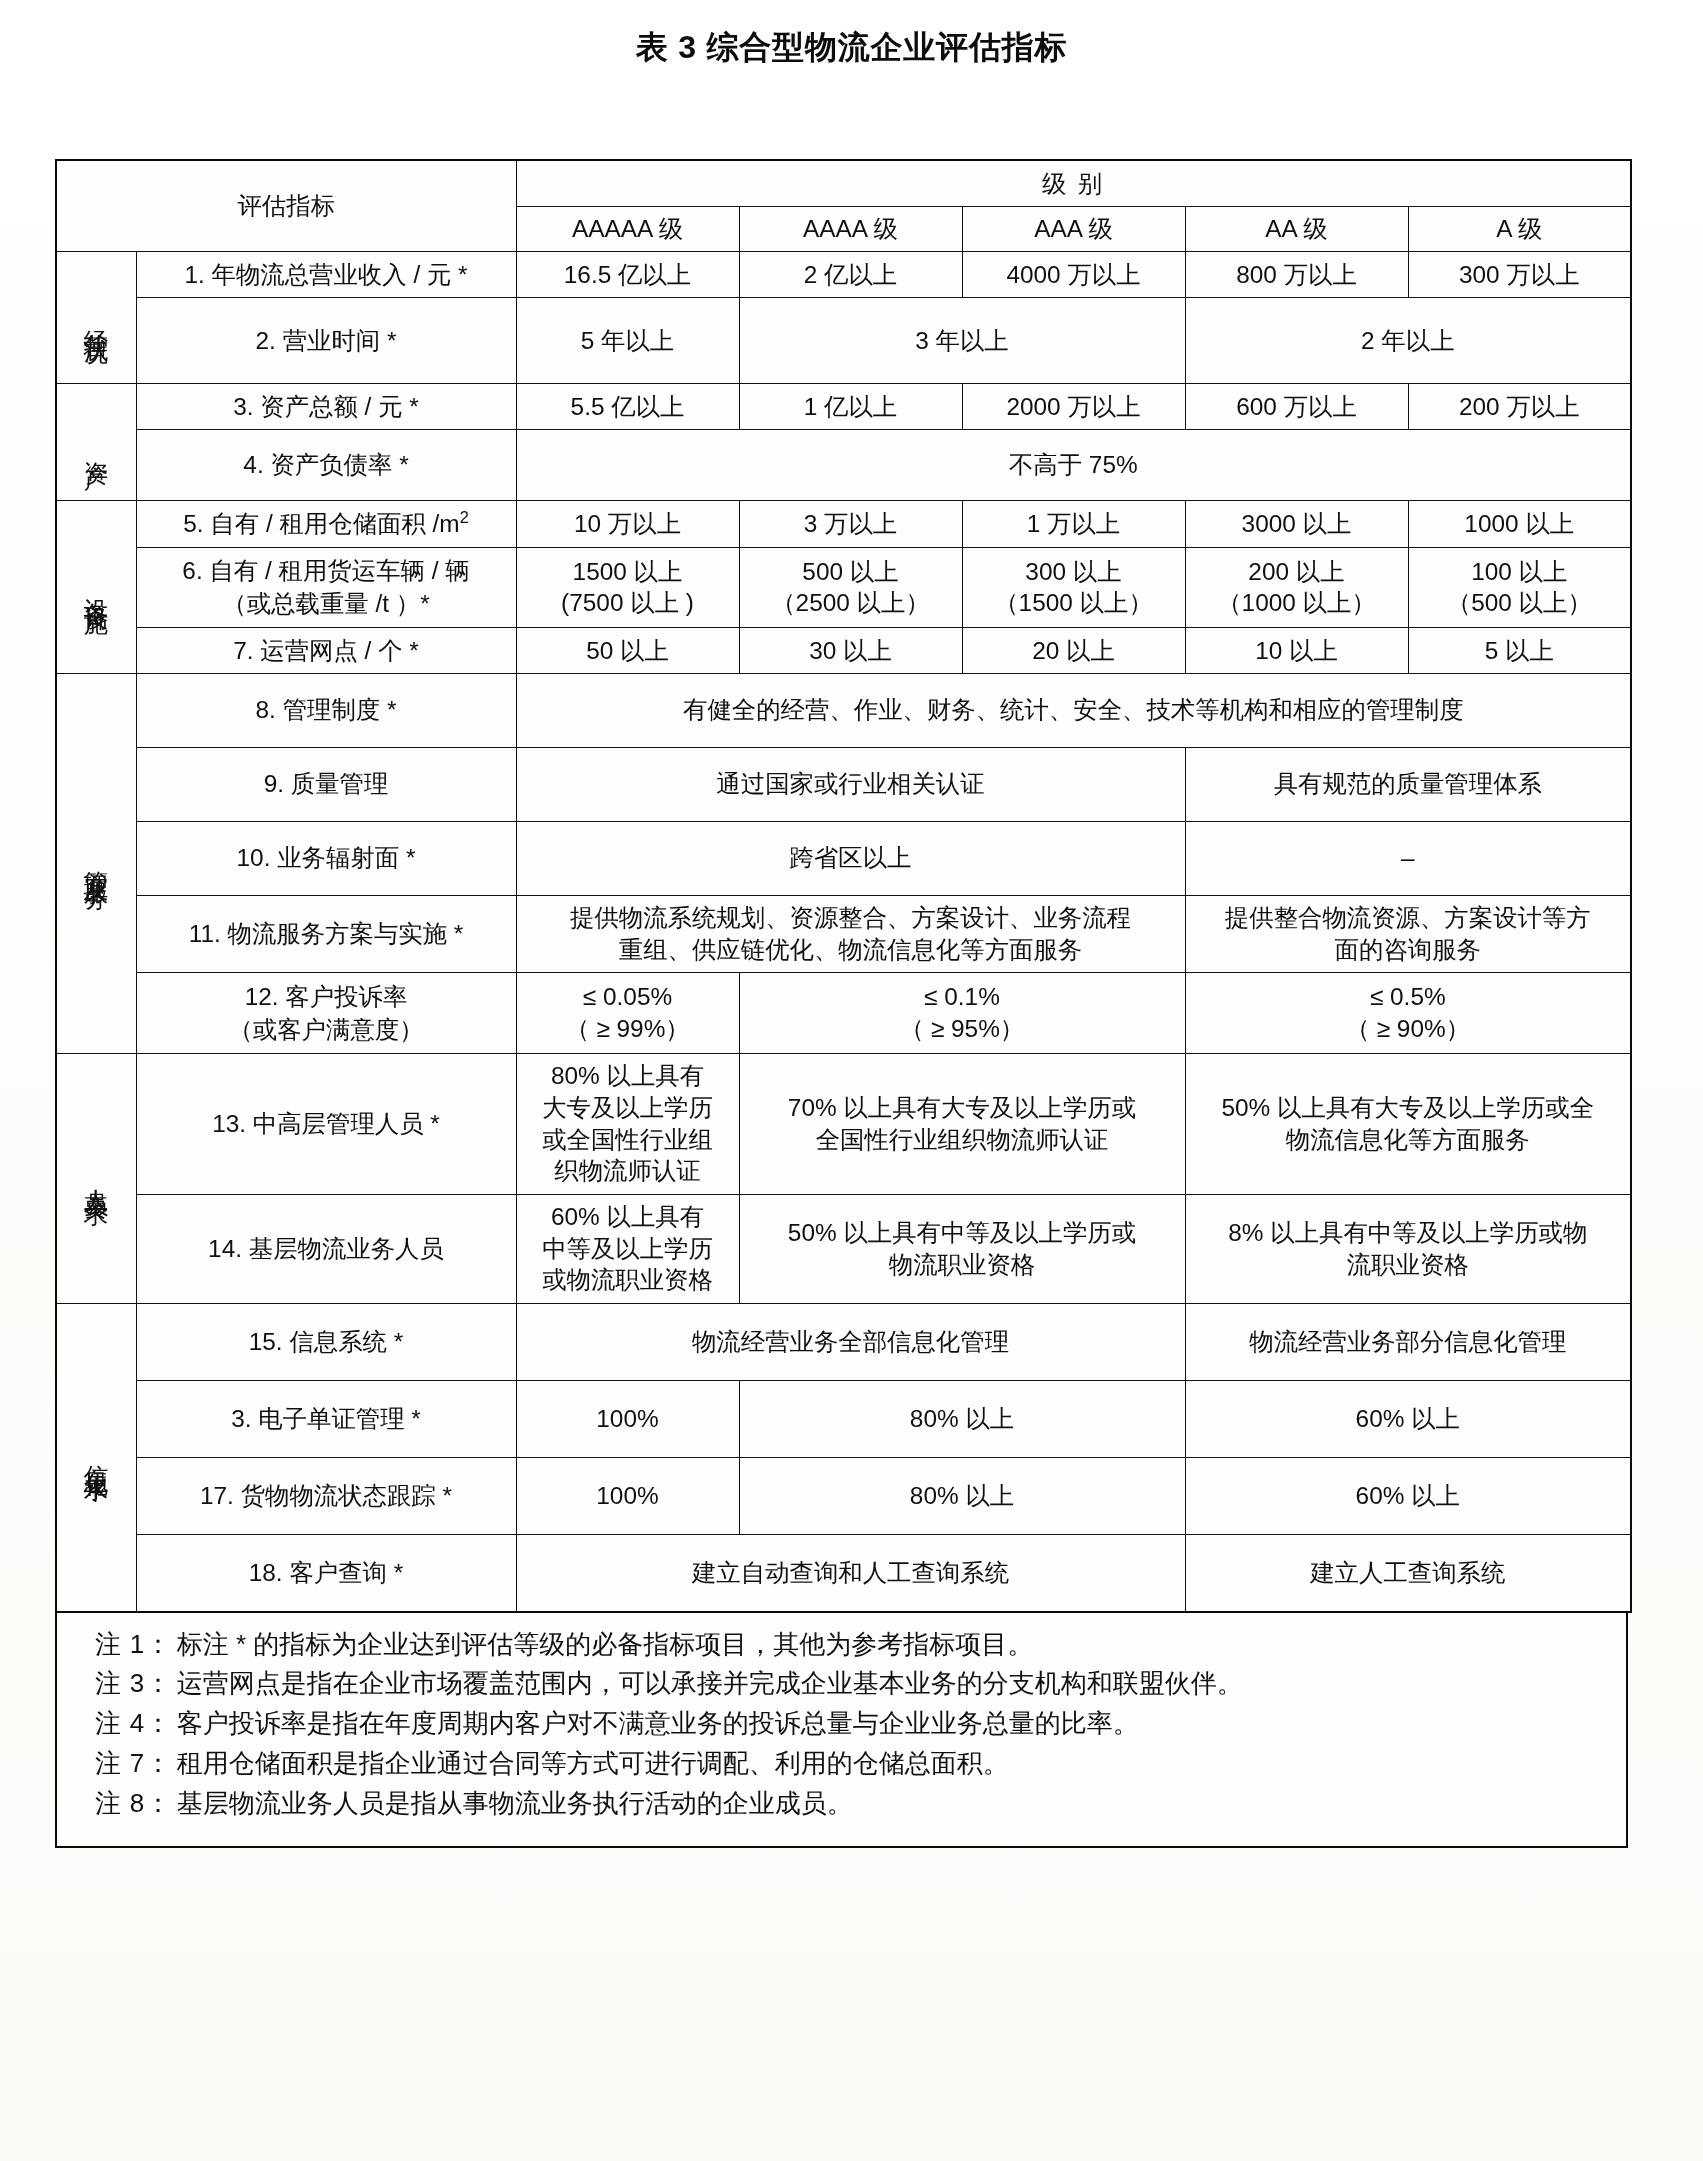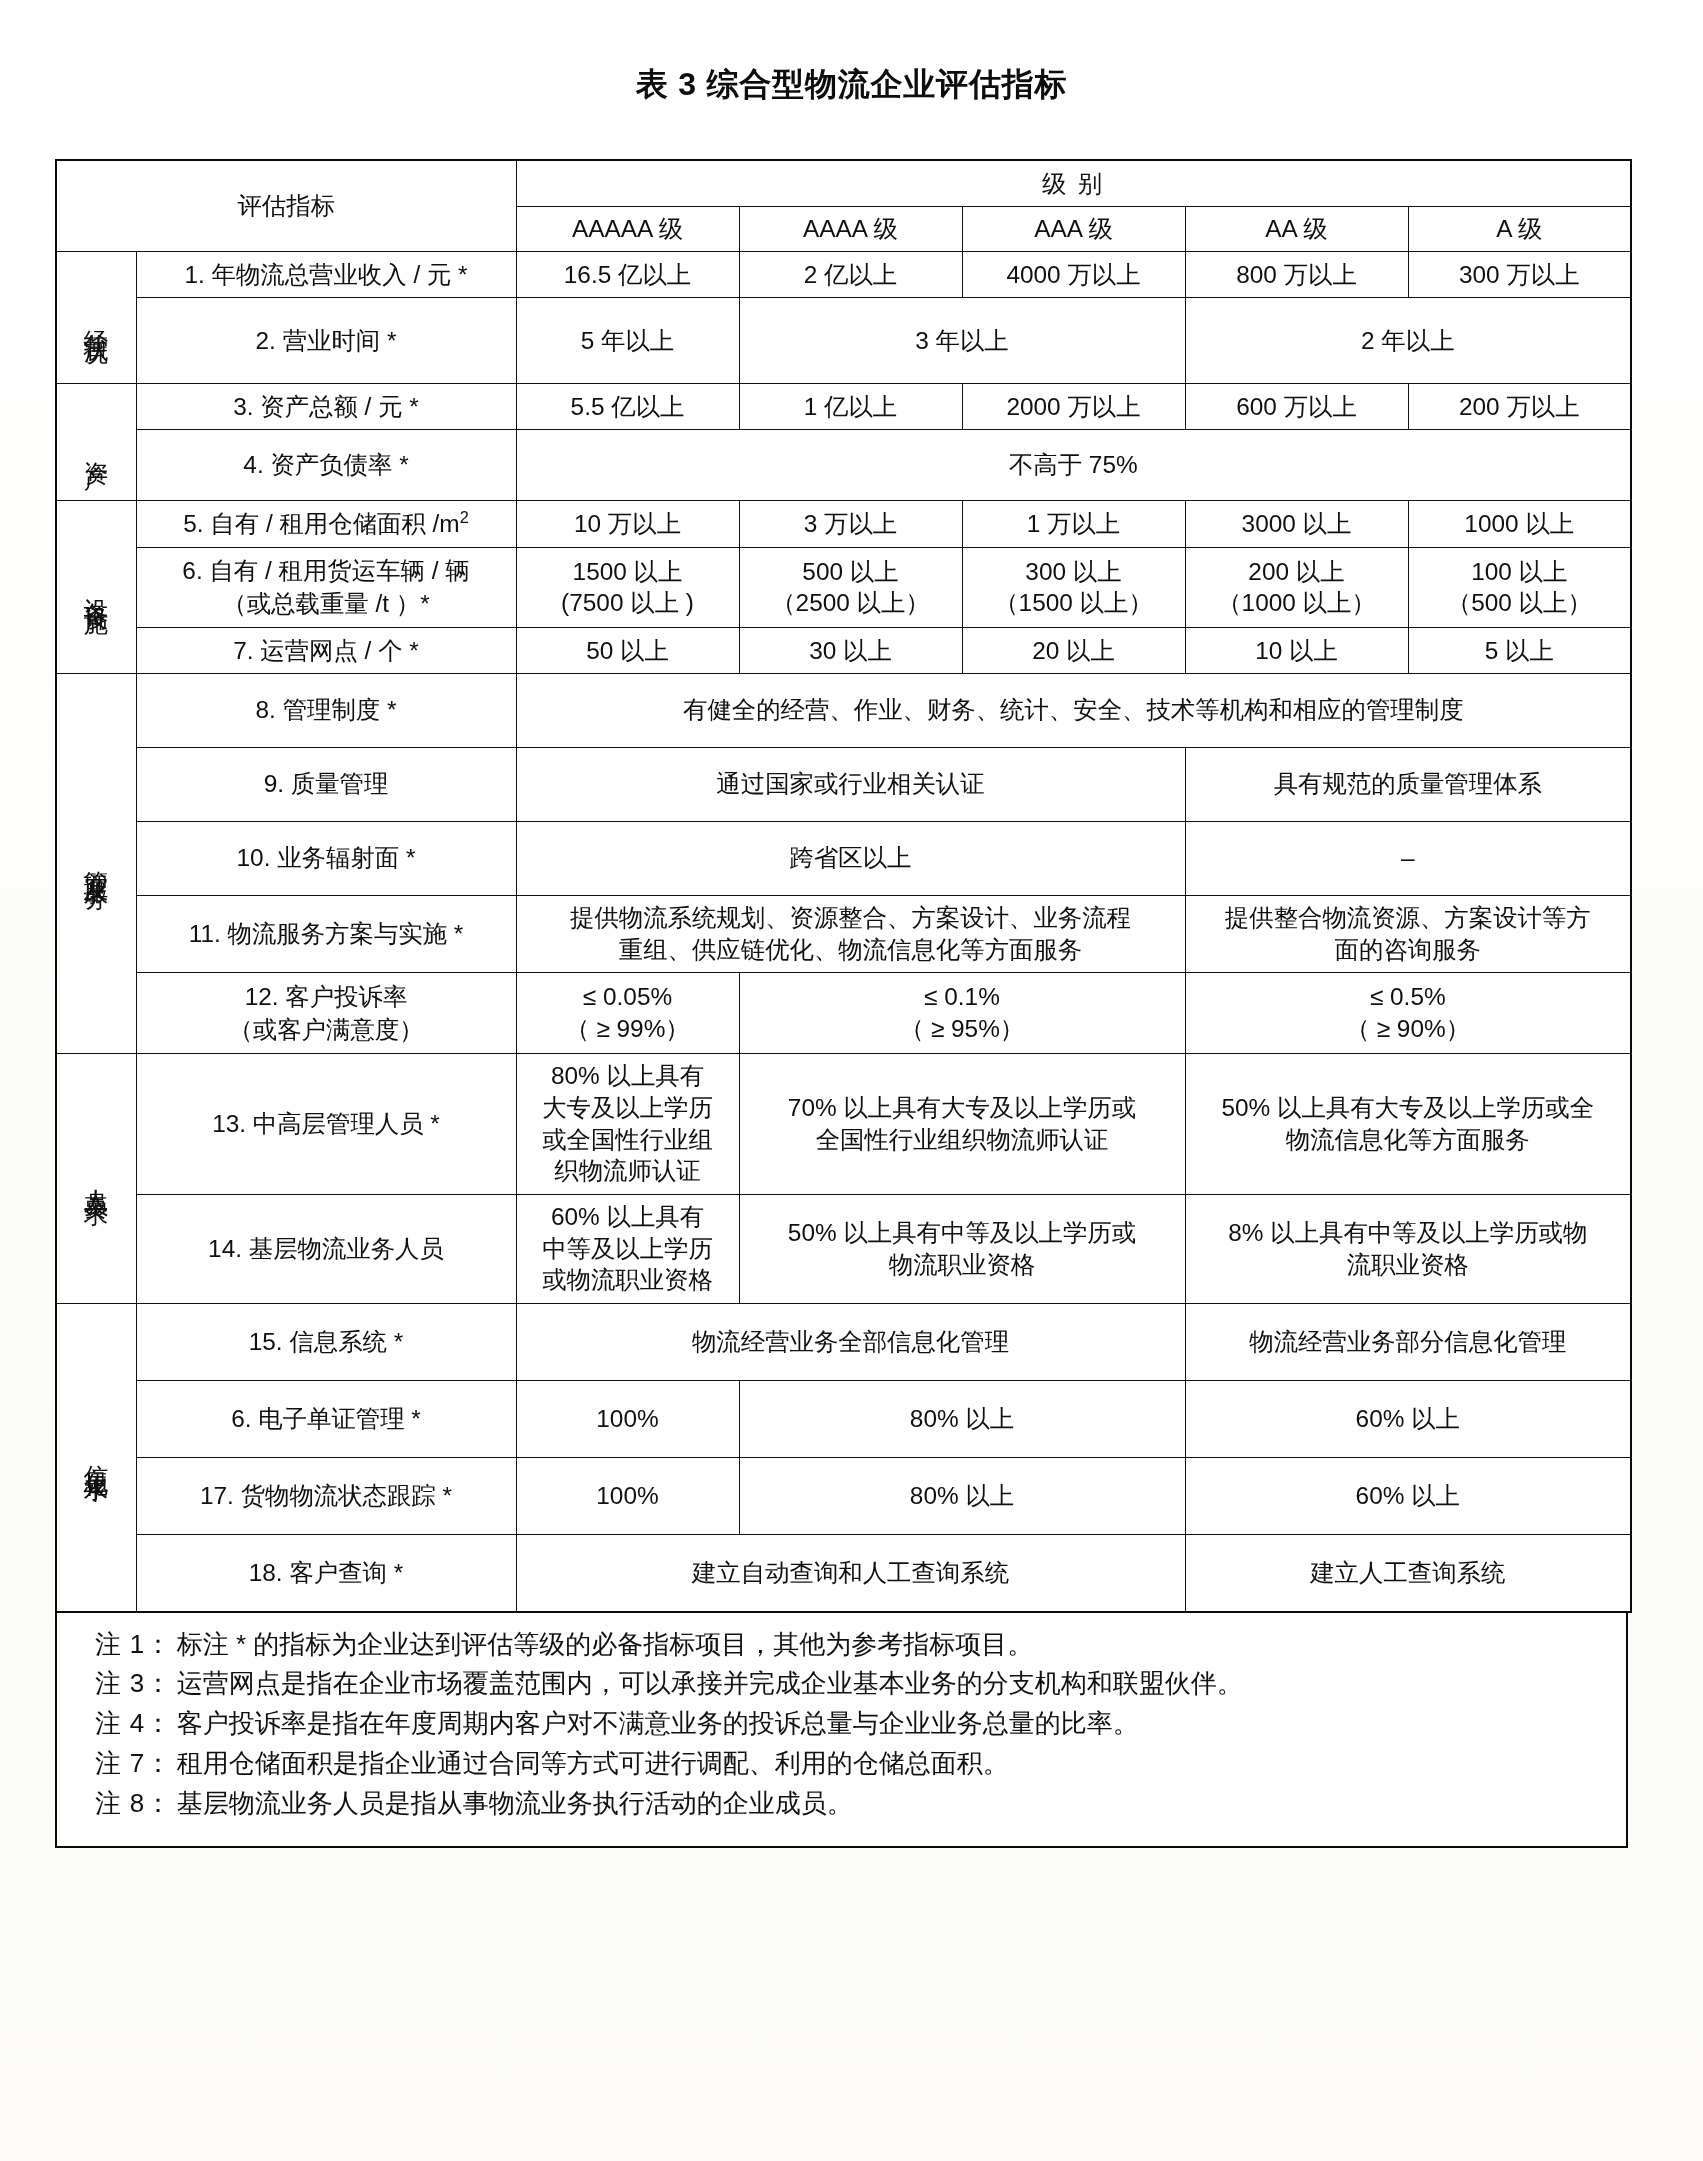--- a/index.html
+++ b/index.html
@@ -16,21 +16,21 @@
     box-sizing:border-box;
     padding:0;
     background:linear-gradient(180deg,#ffffff 0%,#fdfdfb 40%,#fbfaf7 100%);
   }
   
   #doc-title{
     text-align:center;
     font-size:32px;
     font-weight:bold;
     letter-spacing:0.8px;
-    padding-top:63px;
+    padding-top:26px;
     padding-bottom:0;
     color:#0d0d0d;
   }
   
   #table-wrap{
     position:absolute;
     left:55px; top:159px;
     width:1573px;
   }
   table.main{
@@ -314,21 +314,21 @@
 
         <tr>
           <td class="grp" rowspan="4">
             <span class="vtext">信息化水平</span>
           </td>
           <td class="ind" style="height:63px">15. 信息系统 *</td>
           <td colspan="3">物流经营业务全部信息化管理</td>
           <td colspan="2">物流经营业务部分信息化管理</td>
         </tr>
         <tr>
-          <td class="ind" style="height:63px">6. 电子单证管理 *</td>
+          <td class="ind" style="height:63px">3. 电子单证管理 *</td>
           <td>100%</td>
           <td colspan="2">80% 以上</td>
           <td colspan="2">60% 以上</td>
         </tr>
         <tr>
           <td class="ind" style="height:63px">17. 货物物流状态跟踪 *</td>
           <td>100%</td>
           <td colspan="2">80% 以上</td>
           <td colspan="2">60% 以上</td>
         </tr>

